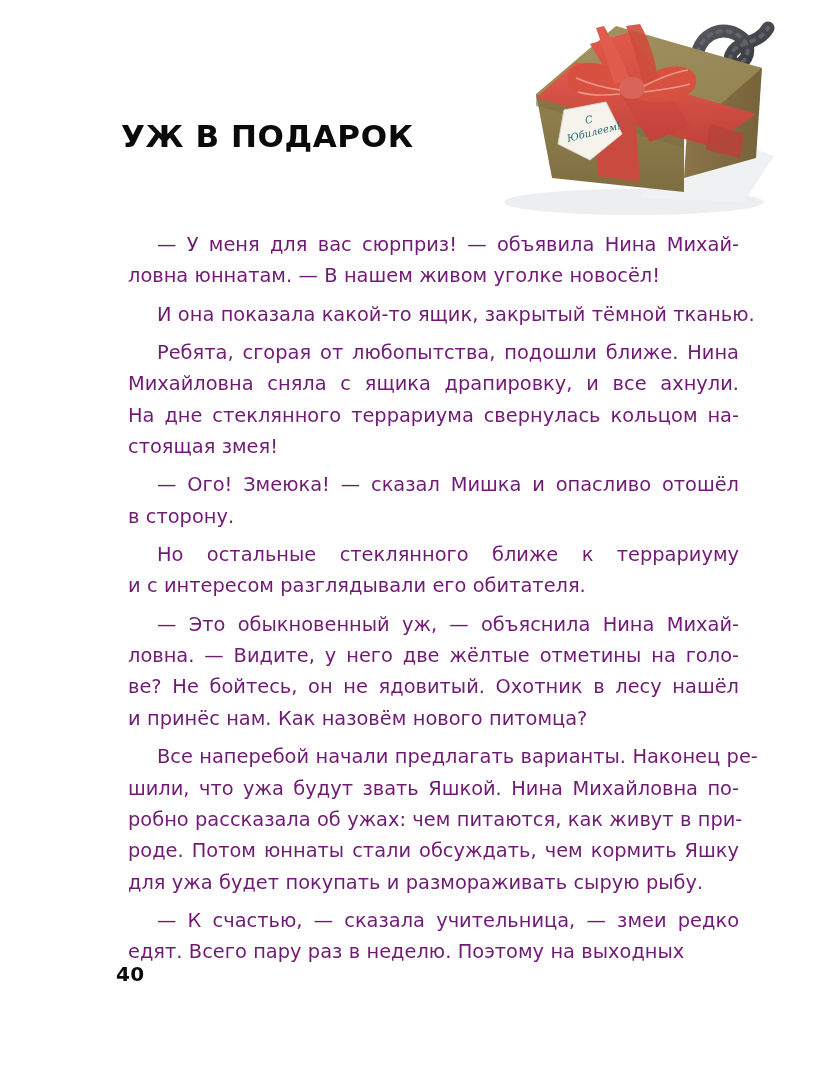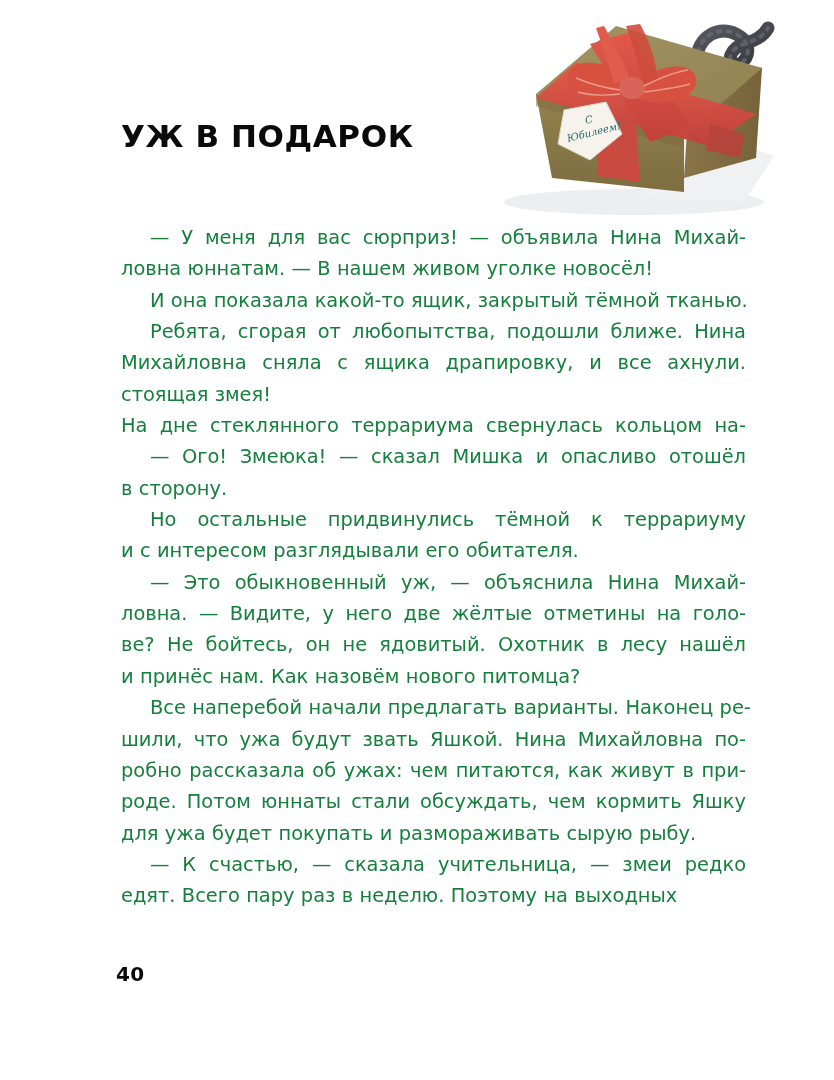--- a/index.html
+++ b/index.html
@@ -48,24 +48,24 @@
   }
 
   
   .body-text {
     position: absolute;
     left: 121px;
     top: 222px;
     width: 625px;
   }
   .para {
-    margin: 0;
+    margin: 7px;
     font-size: 19.4px;
     line-height: 31.35px;
-    color: #15803d;
+    color: #701a75;
     text-align: justify;
     text-align-last: left;
     -webkit-hyphens: none;
     hyphens: none;
     word-spacing: 0.2px;
   }
   .para.indent { text-indent: 29px; }
   
   .para > .ln {
     display: block;
@@ -173,29 +173,29 @@
       <p class="para indent" style="text-indent: 0px;">
         <span class="ln" style="padding-left: 29px;">— У меня для вас сюрприз! — объявила Нина Михай-</span>
         <span class="ln last">ловна юннатам. — В нашем живом уголке новосёл!</span>
       </p>
       <p class="para indent" style="text-indent: 0px;">
         <span class="ln last" style="padding-left: 29px;">И она показала какой-то ящик, закрытый тёмной тканью.</span>
       </p>
       <p class="para indent" style="text-indent: 0px;">
         <span class="ln" style="padding-left: 29px;">Ребята, сгорая от любопытства, подошли ближе. Нина</span>
         <span class="ln">Михайловна сняла с ящика драпировку, и все ахнули.</span>
+        <span class="ln">На дне стеклянного террариума свернулась кольцом на-</span>
         <span class="ln last">стоящая змея!</span>
-        <span class="ln">На дне стеклянного террариума свернулась кольцом на-</span>
       </p>
       <p class="para indent" style="text-indent: 0px;">
         <span class="ln" style="padding-left: 29px;">— Ого! Змеюка! — сказал Мишка и опасливо отошёл</span>
         <span class="ln last">в сторону.</span>
       </p>
       <p class="para indent" style="text-indent: 0px;">
-        <span class="ln" style="padding-left: 29px;">Но остальные придвинулись тёмной к террариуму</span>
+        <span class="ln" style="padding-left: 29px;">Но остальные стеклянного ближе к террариуму</span>
         <span class="ln last">и с интересом   разглядывали его обитателя.</span>
       </p>
       <p class="para indent" style="text-indent: 0px;">
         <span class="ln" style="padding-left: 29px;">— Это обыкновенный уж, — объяснила Нина Михай-</span>
         <span class="ln">ловна. — Видите, у него две жёлтые отметины на голо-</span>
         <span class="ln">ве? Не бойтесь, он не ядовитый. Охотник в лесу нашёл</span>
         <span class="ln last">и принёс нам. Как назовём нового питомца?</span>
       </p>
       <p class="para indent" style="text-indent: 0px;">
         <span class="ln" style="padding-left: 29px;">Все наперебой начали предлагать варианты. Наконец ре-</span>

